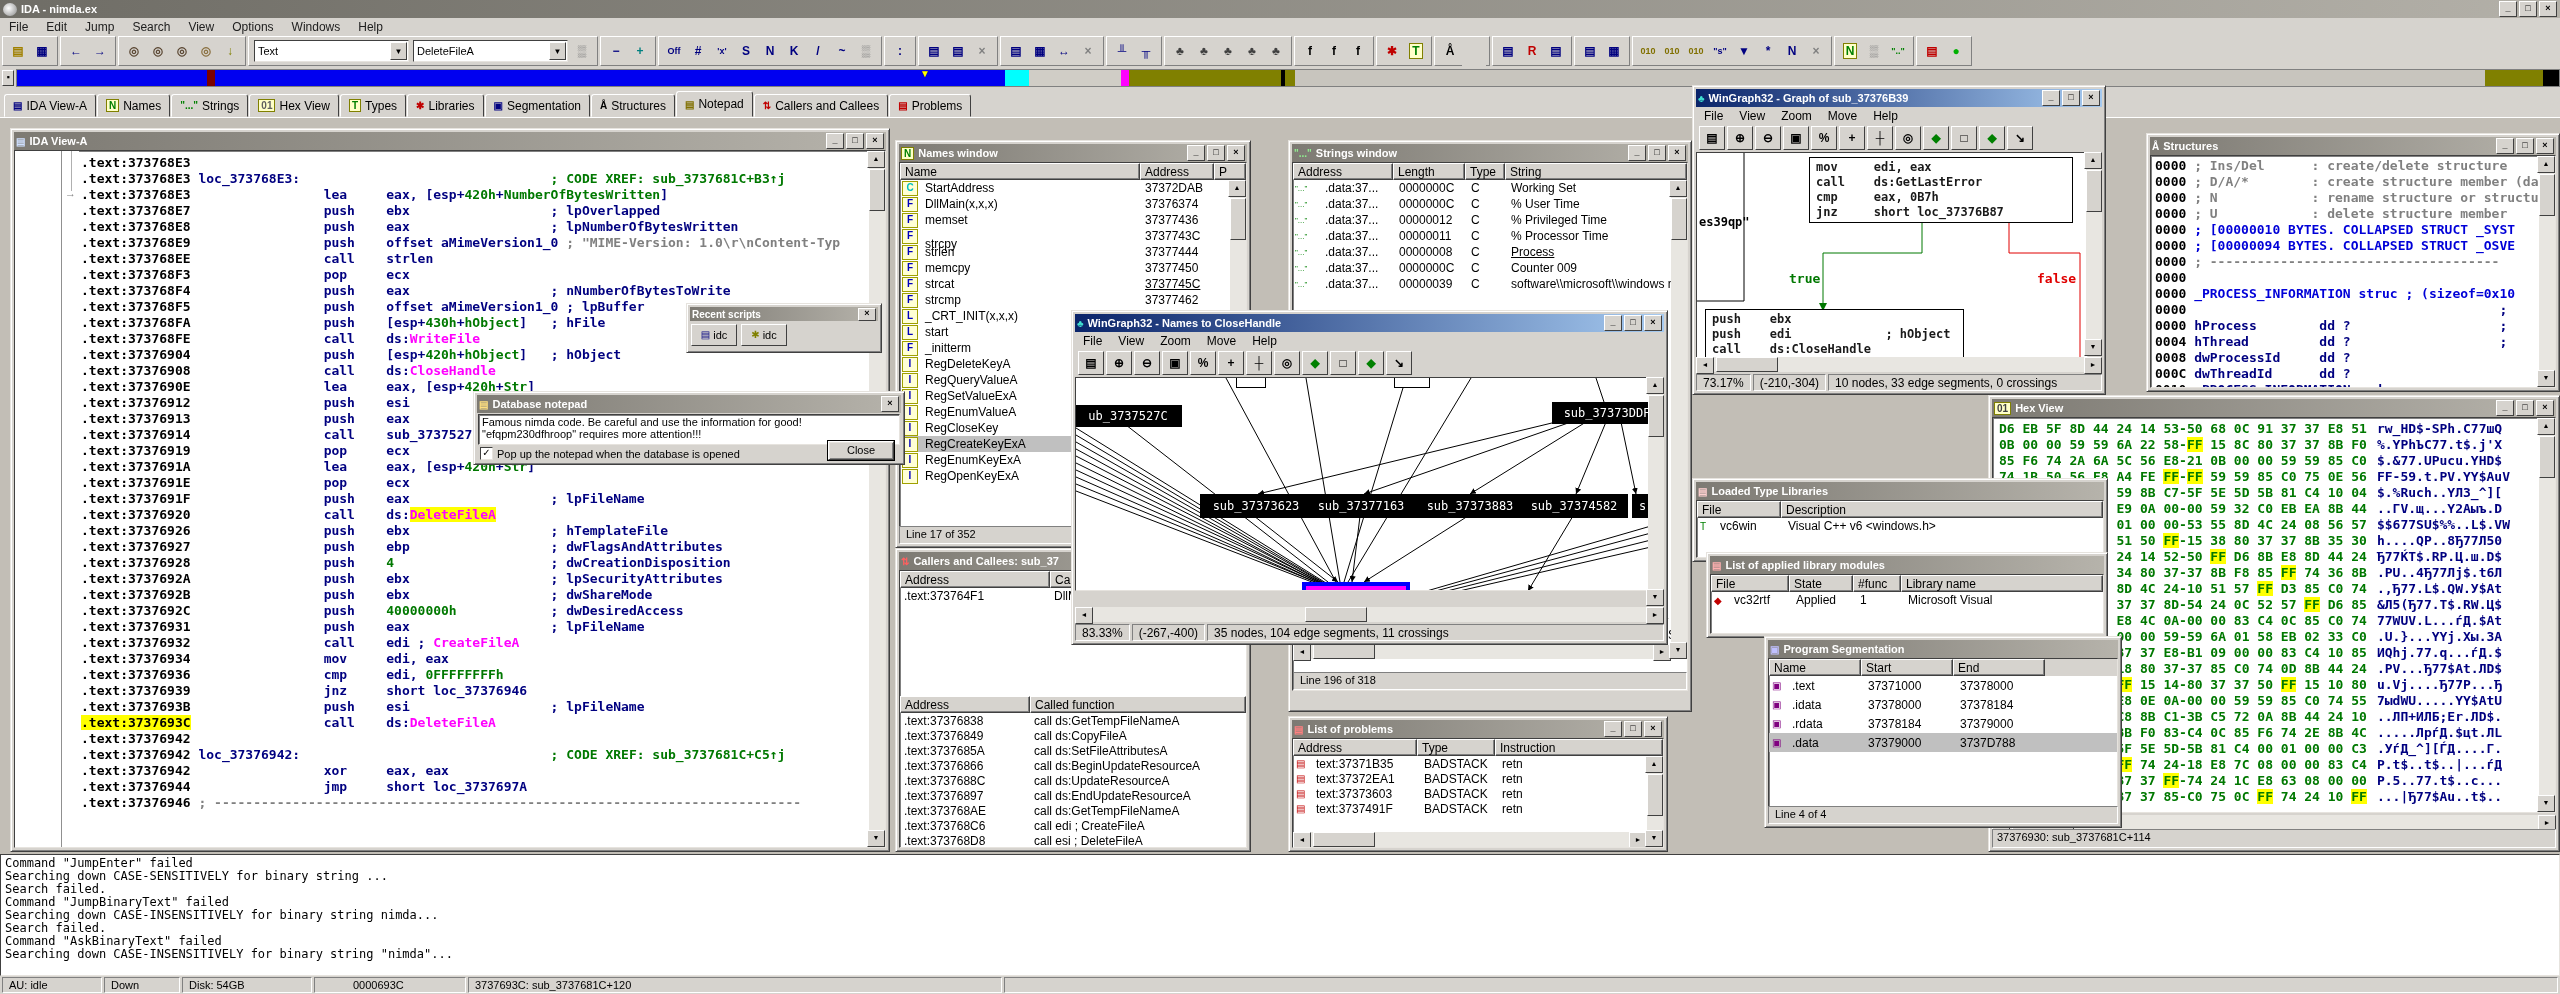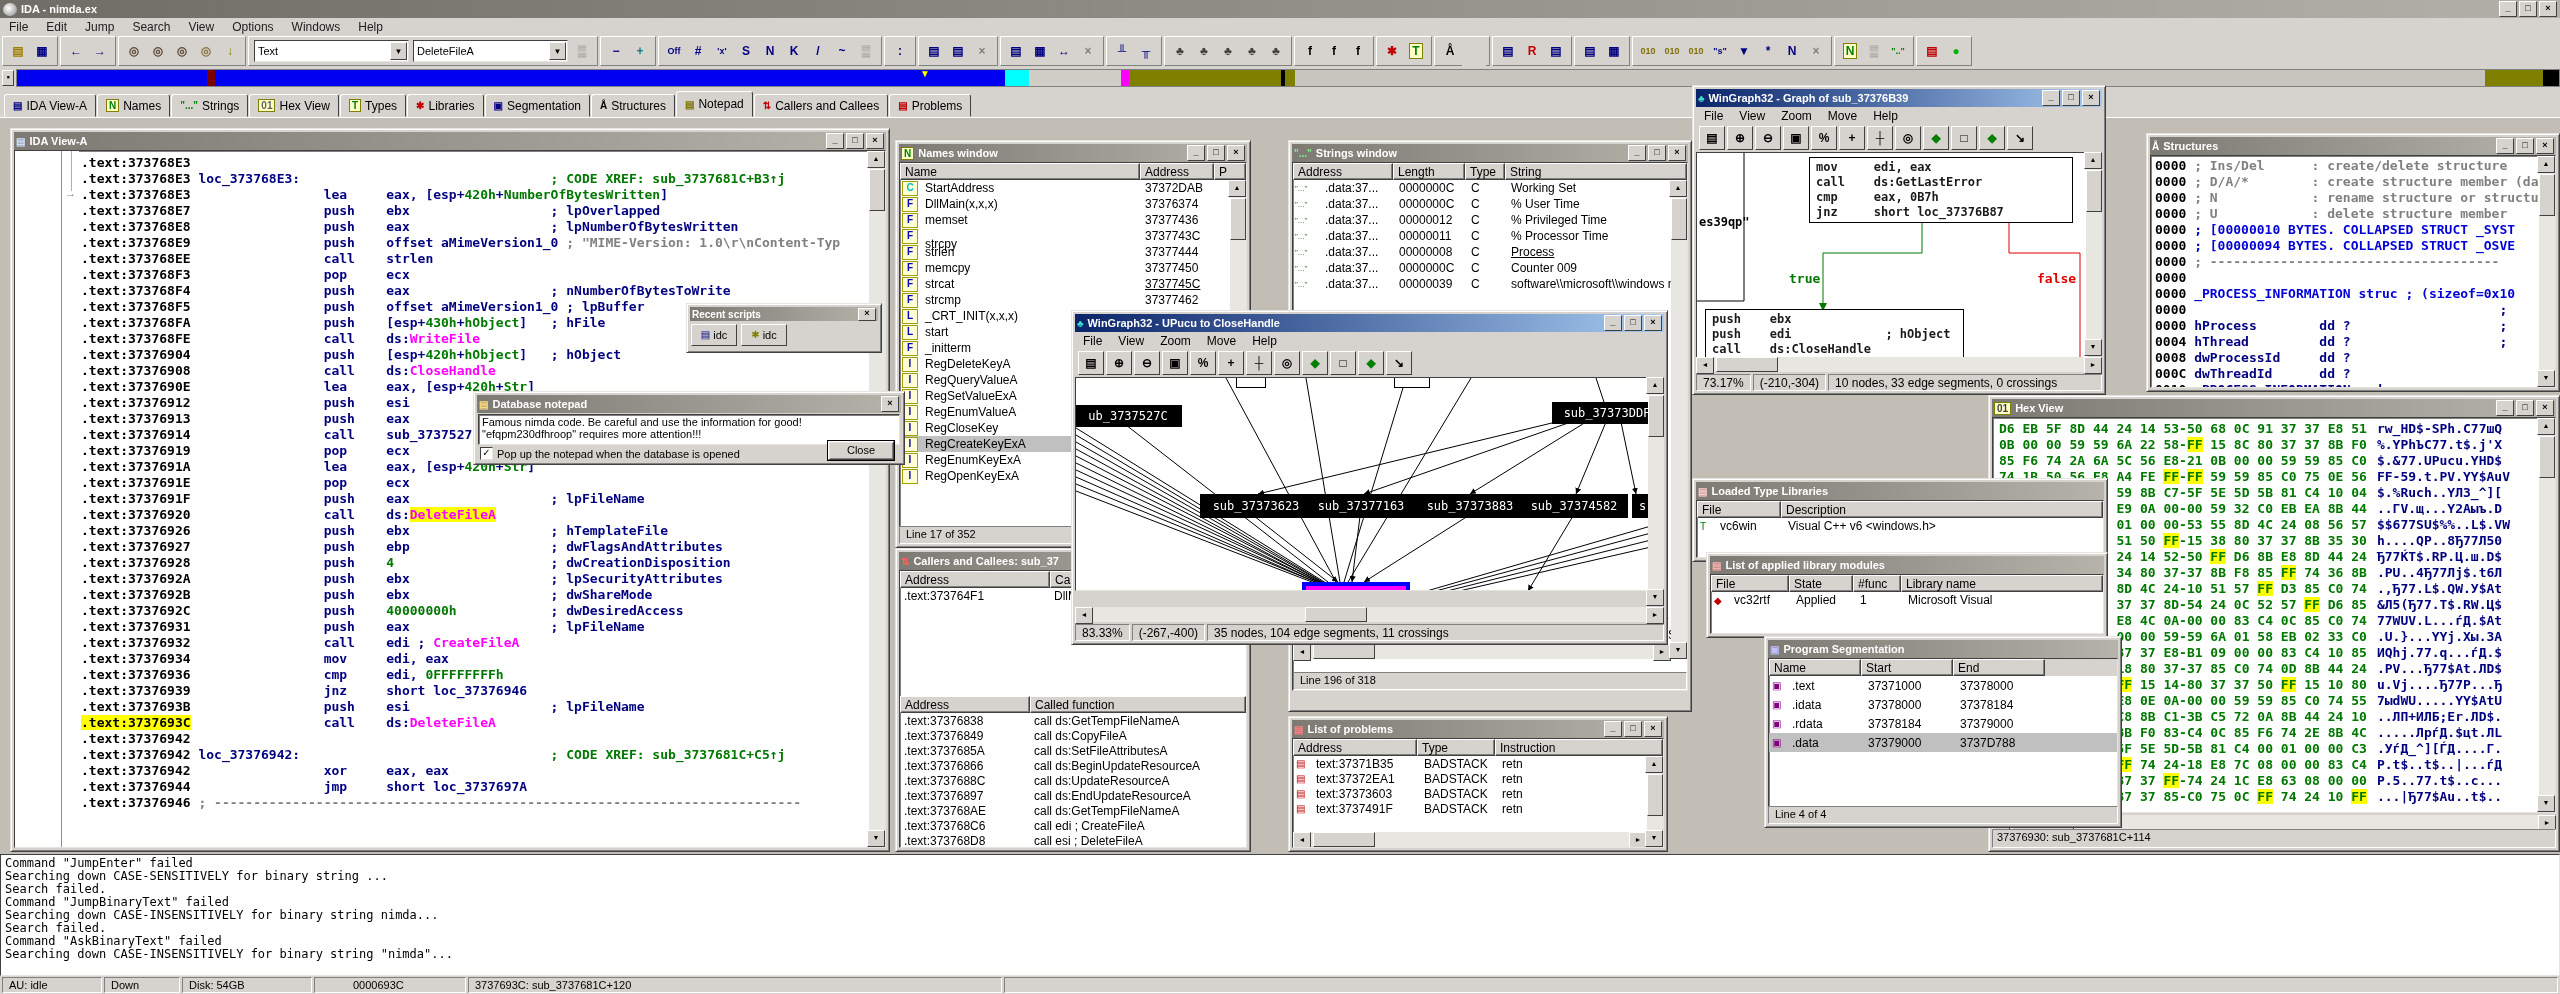--- a/index.html
+++ b/index.html
@@ -961,21 +961,21 @@
           <div class="cell" style="width: 92px;">3737D788</div>
         </div>
       </div>
   </div>
   <div class="gstat" style="position:absolute;left:3px;right:3px;bottom:3px;height:14px;font-size:11px;background:#d6d3ce">Line 4 of 4</div>
 </div>
 
 <div class="win" style="left:1071px;top:310px;width:597px;height:335px;z-index:8">
   <div class="wtitle active">
     <span class="wicon" style="color:#40e0d0">♣</span>
-    <span>WinGraph32 - UPucu to CloseHandle</span>
+    <span>WinGraph32 - Names to CloseHandle</span>
     <span class="wbtns">
       <span class="wbtn">_</span>
       <span class="wbtn">□</span>
       <span class="wbtn">×</span>
     </span>
   </div>
   <div class="gmenu" style="top:21px">
       <span>File</span>
       <span>View</span>
       <span>Zoom</span>

